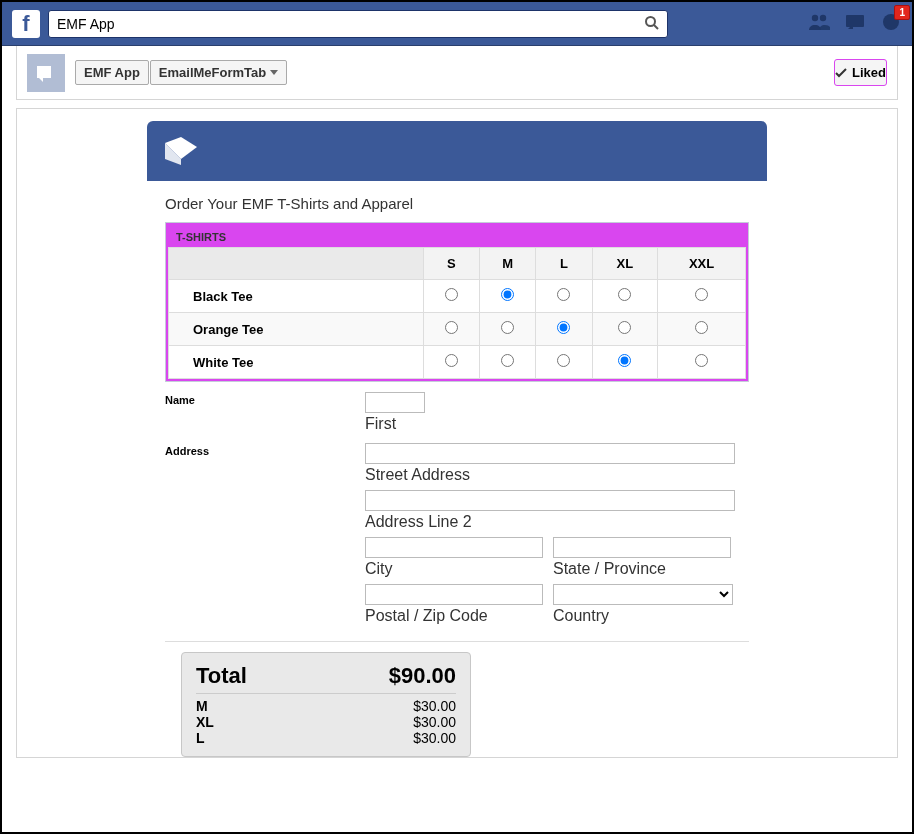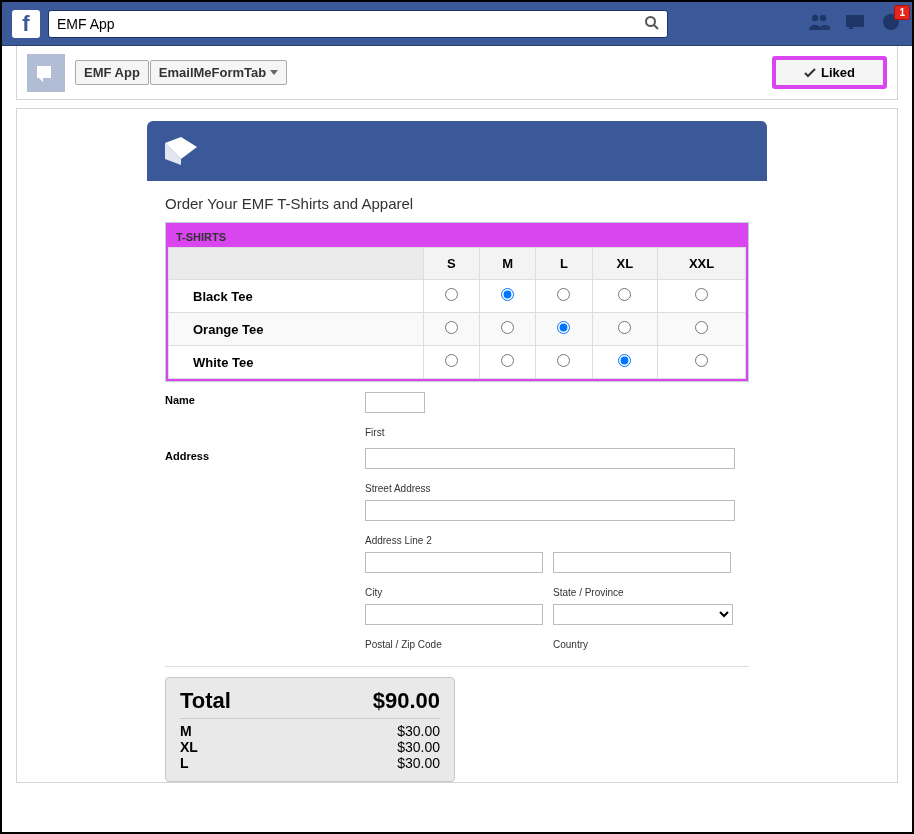--- a/index.html
+++ b/index.html
@@ -11,21 +11,21 @@
 .search-input { width: 100%; height: 28px; border: 1px solid #1d3369; border-radius: 3px; padding: 0 30px 0 8px; font-size: 14px; }
 .search-icon { position: absolute; right: 8px; top: 5px; }
 .top-icons { margin-left: auto; display: flex; gap: 14px; align-items: center; position: relative; }
 .top-icon { color: #1f3768; position: relative; }
 .badge { position: absolute; top: -6px; right: -8px; background: #e2261d; color: #fff; font-size: 10px; font-weight: bold; padding: 1px 4px; border-radius: 2px; border: 1px solid #a11; }
 .page-header { background: #fff; border-bottom: 1px solid #d5d5d5; border-left: 1px solid #d5d5d5; border-right: 1px solid #d5d5d5; margin: 0 14px; height: 54px; display: flex; align-items: center; padding: 0 10px; }
 .page-icon { width: 38px; height: 38px; background: #b1bdd4; display: flex; align-items: center; justify-content: center; margin-right: 10px; }
 .tab-btn { border: 1px solid #aaa; background: #f5f5f5; padding: 4px 8px; font-size: 13px; font-weight: bold; color: #333; border-radius: 2px; margin-right: 1px; cursor: pointer; }
 .tab-sel { display: inline-flex; align-items: center; gap: 4px; }
 .caret-down { width: 0; height: 0; border-left: 4px solid transparent; border-right: 4px solid transparent; border-top: 5px solid #666; display: inline-block; }
-.liked-btn { margin-left: auto; border: 4px solid #d946ef; background: #f5f5f5; padding: 5px 28px; font-size: 13px; font-weight: bold; border-radius: 3px; cursor: pointer; display: inline-flex; align-items: center; gap: 5px; }
+.liked-btn { margin-left: auto; border: 1px solid #d946ef; background: #f5f5f5; padding: 5px 0; font-size: 13px; font-weight: bold; border-radius: 3px; cursor: pointer; display: inline-flex; align-items: center; gap: 5px; }
 .content { border: 1px solid #d5d5d5; margin: 8px 14px 0; padding: 12px 0 0; }
 .form-card { width: 620px; margin: 0 auto; }
 .card-top { background: #3b5998; height: 60px; border-radius: 6px 6px 0 0; display: flex; align-items: center; padding-left: 14px; }
 .envelope-icon svg { display: block; }
 .card-body { padding: 14px 18px 0; }
 .card-body h1 { font-size: 24px; font-weight: bold; color: #000; margin-bottom: 2px; }
 .card-body .sub { font-size: 15px; color: #333; margin-bottom: 10px; }
 .tshirt-section { background: #d946ef; border: 1px solid #c5ccd9; padding: 2px; }
 .tshirt-title { font-size: 11px; font-weight: bold; color: #333; padding: 6px 8px 4px; }
 table.sizes { width: 100%; border-collapse: collapse; background: #fff; }
@@ -34,23 +34,23 @@
 table.sizes th { background: #f3f3f3; font-weight: bold; }
 table.sizes tr:nth-child(even) td { background: #f9f9f9; }
 table.sizes th.corner { background: #eaeaea; }
 .radio { width: 13px; height: 13px; }
 .form-row { display: flex; padding: 10px 18px; }
 .form-label { width: 200px; font-weight: bold; font-size: 11px; padding-top: 2px; }
 .form-fields { flex: 1; }
 .inline-fields { display: flex; gap: 10px; }
 .field-col { display: flex; flex-direction: column; }
 .field-col input, .field-col select { border: 1px solid #bbb; padding: 2px 3px; font-size: 13px; background: #fff; }
-.field-col label { font-size: 10px; color: #333; margin-top: 14px; }
+.field-col label { font-size: 16px; color: #333; margin-top: 2px; }
 .hr { border-bottom: 1px solid #ddd; margin: 6px 18px 10px; }
-.total-box { margin: 0 18px; background: #e9e9e9; border: 1px solid #c7c7c7; border-radius: 4px; padding: 10px 14px; width: 290px; }
+.total-box { margin: 0 34px; background: #e9e9e9; border: 1px solid #c7c7c7; border-radius: 4px; padding: 10px 14px; width: 290px; }
 .total-row { display: flex; justify-content: space-between; align-items: baseline; }
 .total-row.main { font-size: 22px; font-weight: bold; border-bottom: 1px solid #ccc; padding-bottom: 4px; margin-bottom: 4px; }
 .total-row.line { font-size: 14px; font-weight: bold; }
 .total-row.line .amt { font-weight: normal; }
 </style>
 </head>
 <body>
 
 <div class="topbar">
   <div class="fb-logo">

